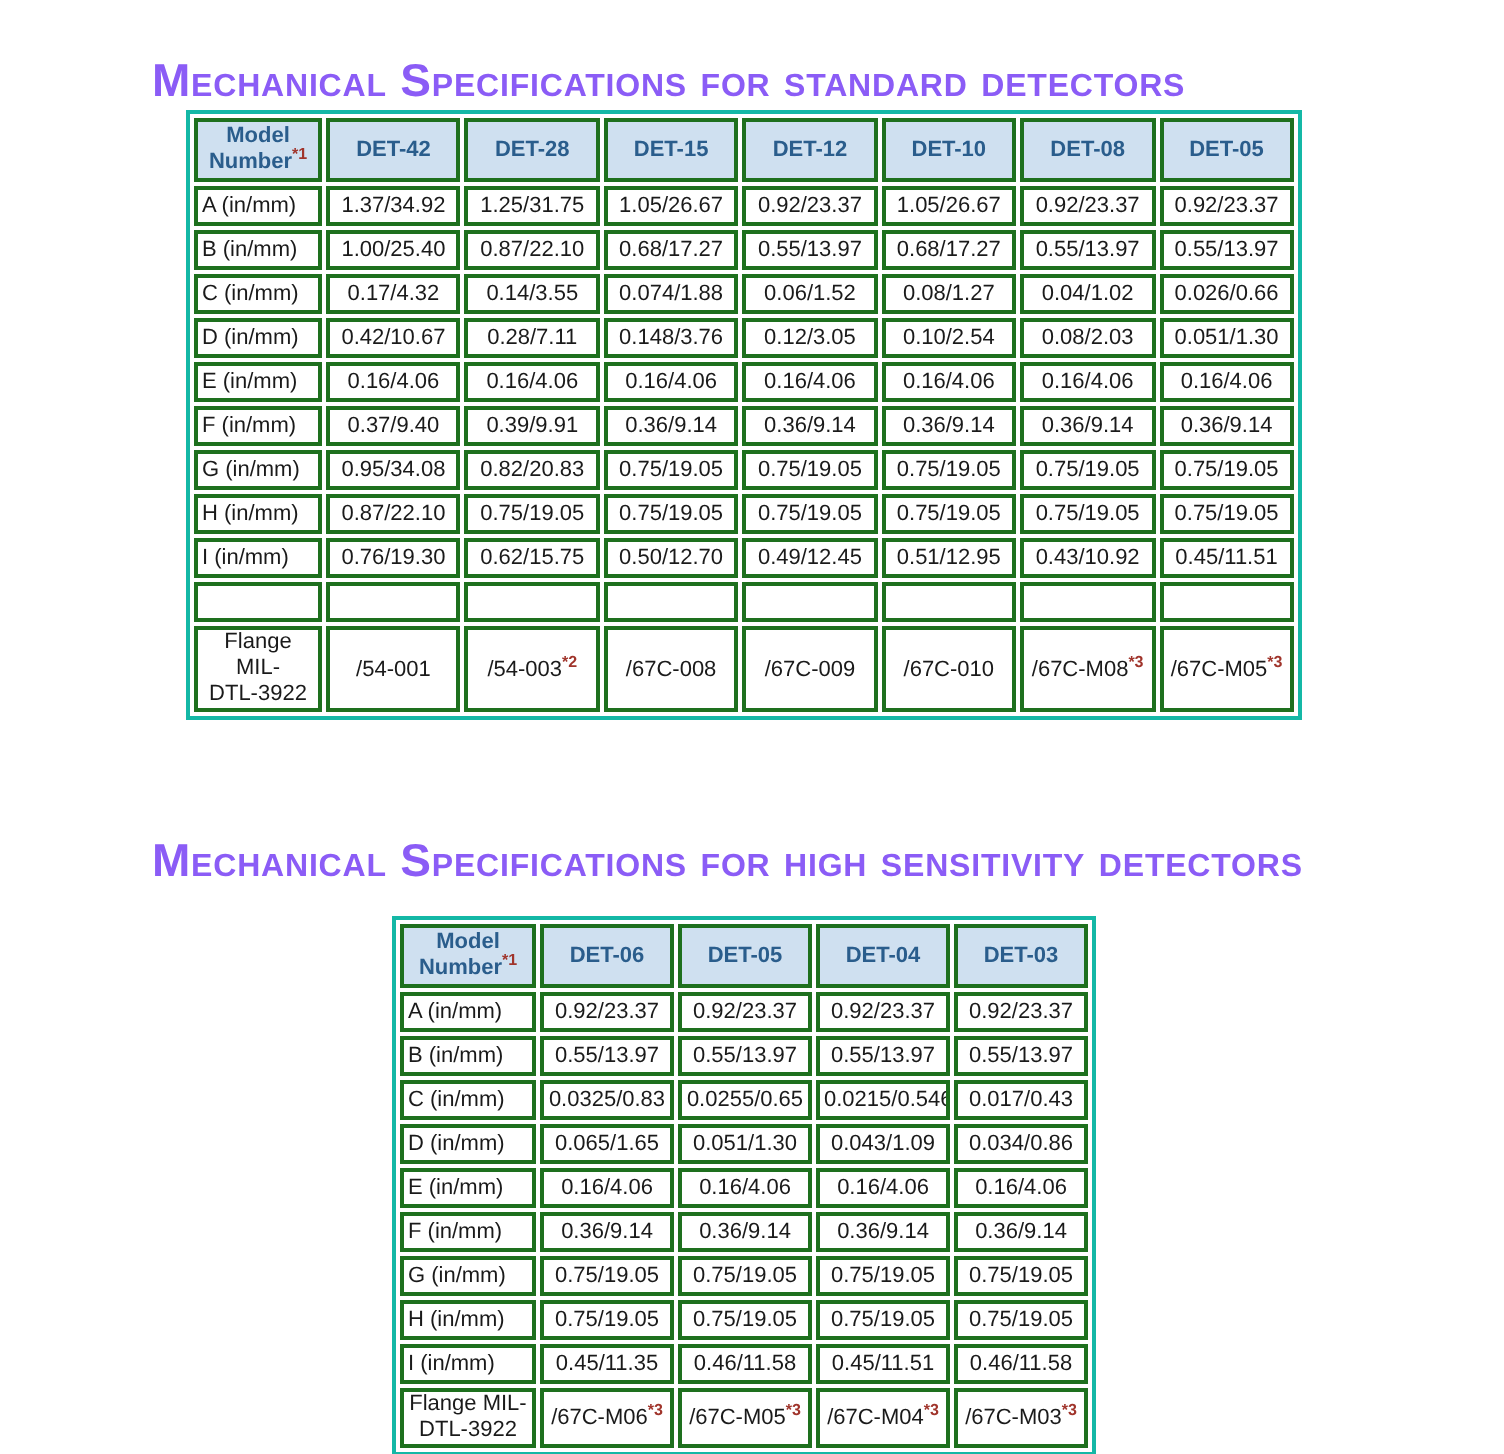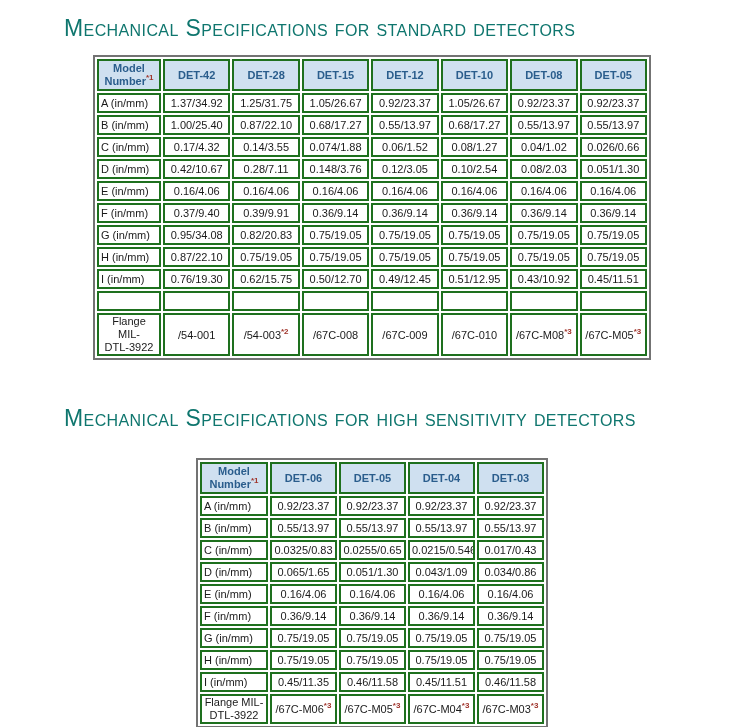--- a/index.html
+++ b/index.html
@@ -6,32 +6,32 @@
   body{
     width:752px;height:727px;
     background:#ffffff;
     font-family:"Liberation Sans", sans-serif;
     color:#1a1a1a;
     position:relative;
     overflow:hidden;
   }
   .abs{position:absolute;}
   .sec-title{
-    margin:4px;
+    margin:16px;
     font-size:23px;
-    font-weight:normal;
+    font-weight:bold;
     font-variant:small-caps;
     letter-spacing:0.4px;
-    color:#0f766e;
+    color:#8b5cf6;
     white-space:nowrap;
   }
   table.spec{
     border-collapse:separate;
     border-spacing:2px;
-    border:2px solid #737373;
+    border:2px solid #14b8a6;
     table-layout:fixed;
     background:#ffffff;
   }
   table.spec th, table.spec td{
     border:2px solid #1e701e;
     font-size:11px;
     overflow:hidden;
     background:#ffffff;
     vertical-align:middle;
   }

